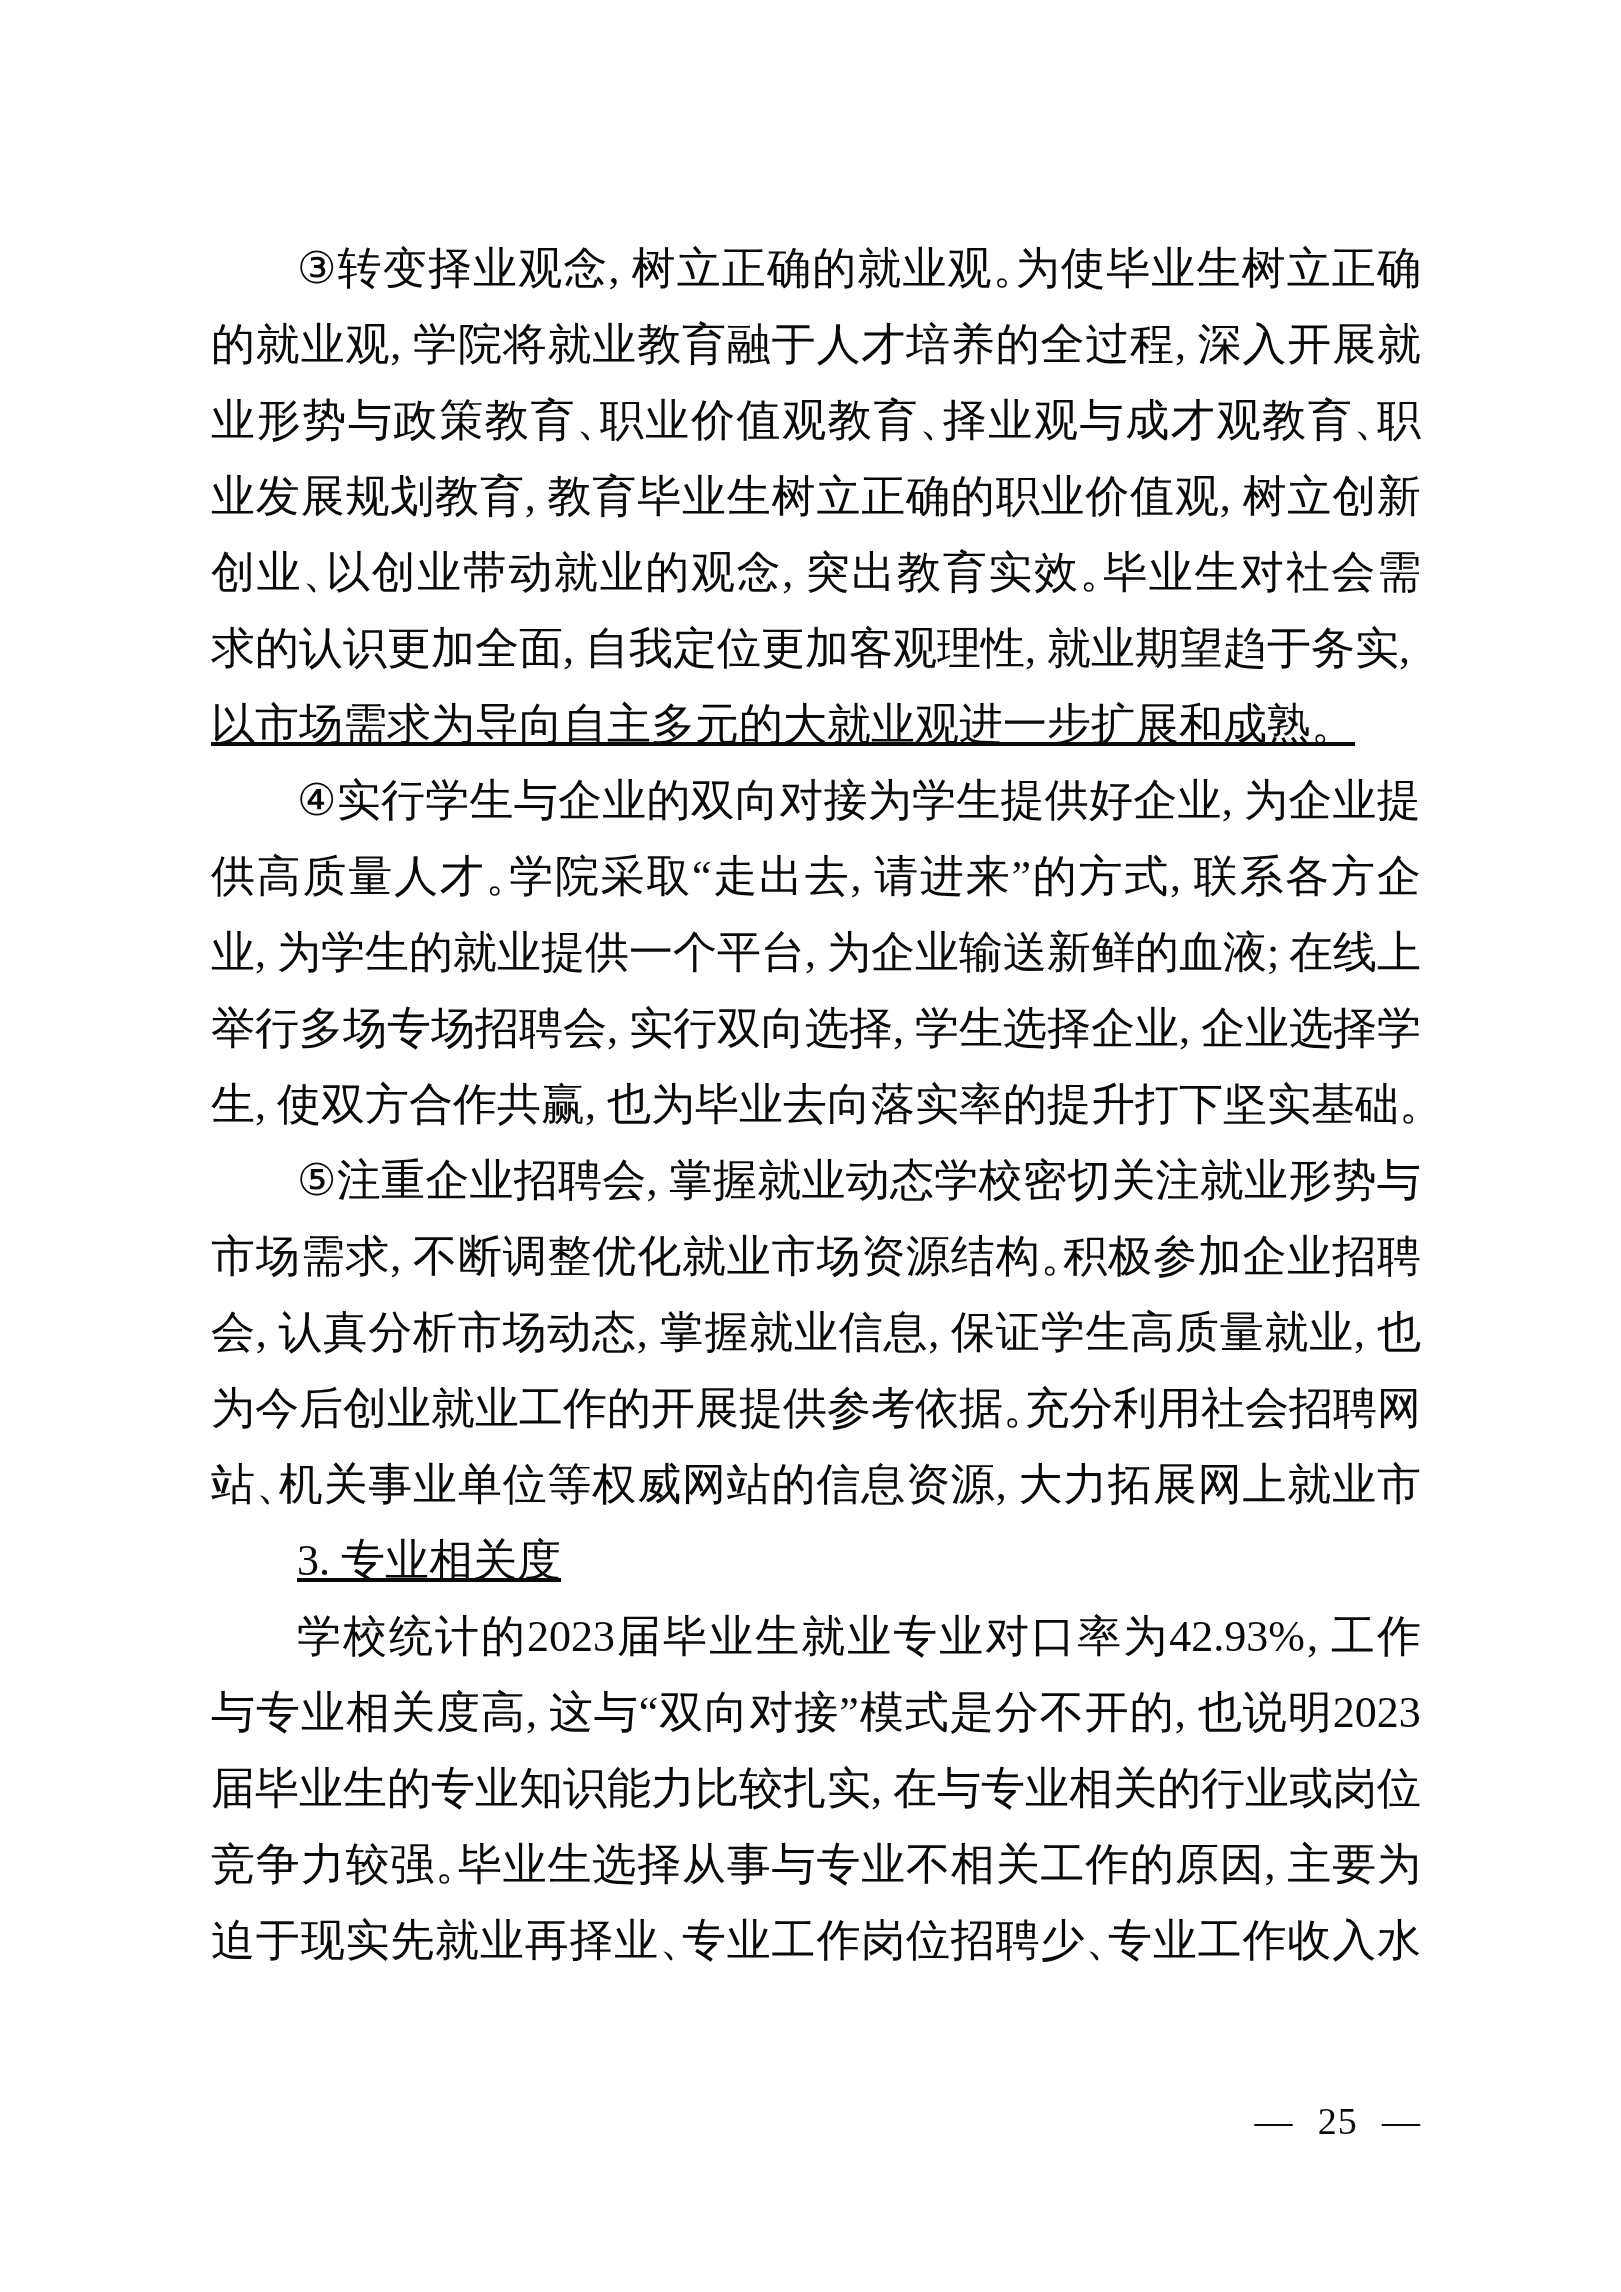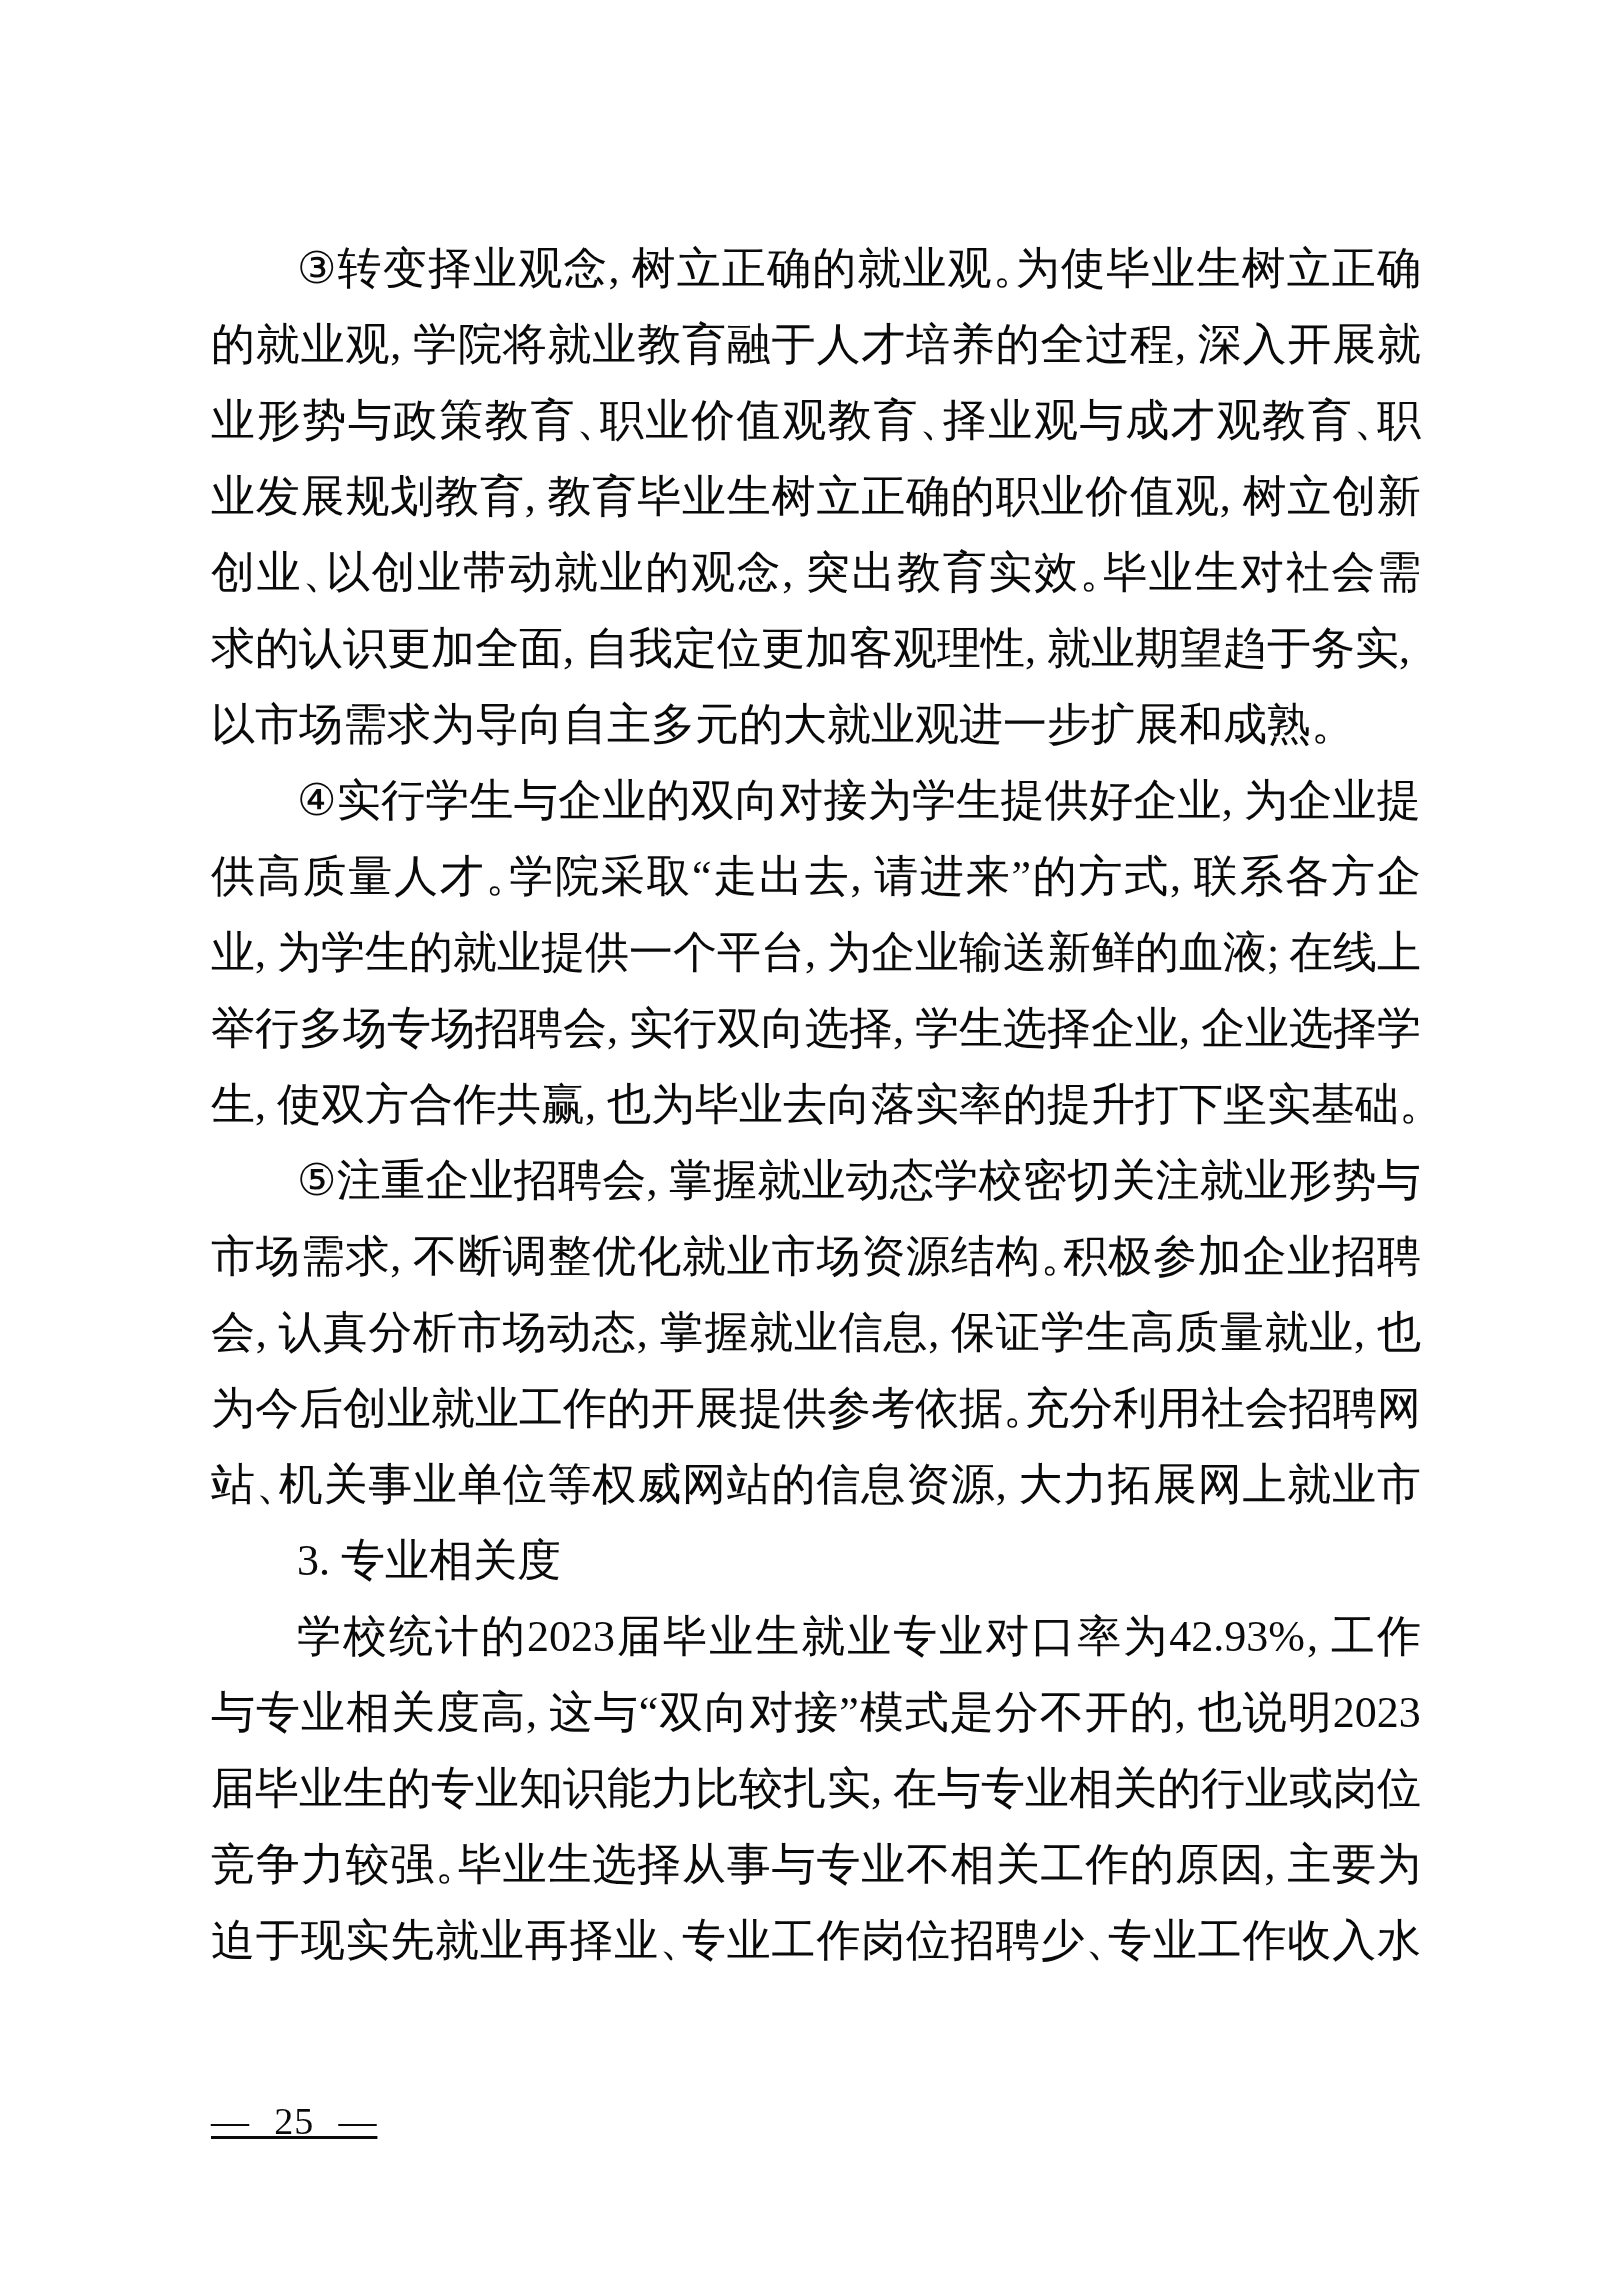--- a/index.html
+++ b/index.html
@@ -17,27 +17,27 @@
     font-size:44px;
     box-sizing:border-box;
     white-space:nowrap;
   }
   .line.justify{
     display:flex;
     justify-content:space-between;
     align-items:baseline;
   }
   .line.justify span{line-height:76px;display:inline-block;}
-  .line.plain{display:block;line-height:76px;}
+  .line.plain{display:block;line-height:76px;text-decoration:underline;}
   .line.indent{padding-left:86px;}
   .punct{width:.5em;overflow:visible;}
   #page-footer{
     position:absolute;left:211px;top:2084px;width:1210px;
-    font-size:38px;line-height:75px;
-    word-spacing:13.7px;letter-spacing:1px;text-decoration:underline;
+    text-align:right;font-size:38px;line-height:75px;
+    word-spacing:13.7px;letter-spacing:1px;
   }
 </style>
 </head>
 <body>
 
 <div id="text-block">
     <div class="line justify indent">
       <span>③</span>
       <span>转</span>
       <span>变</span>

